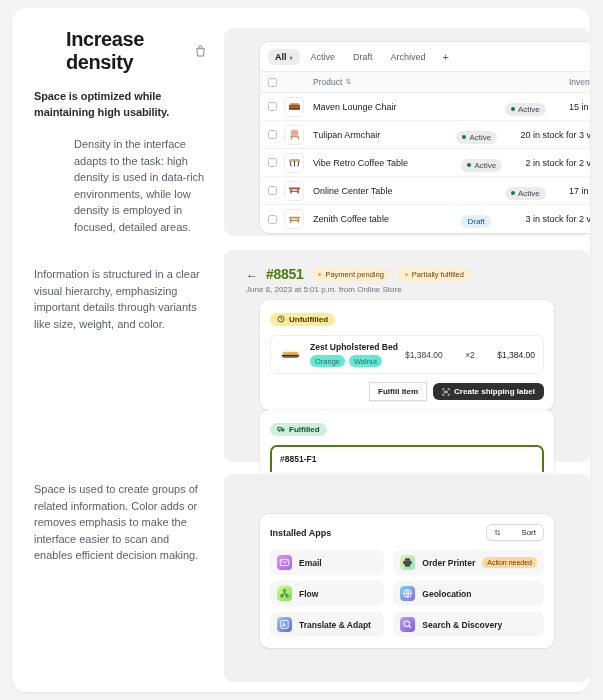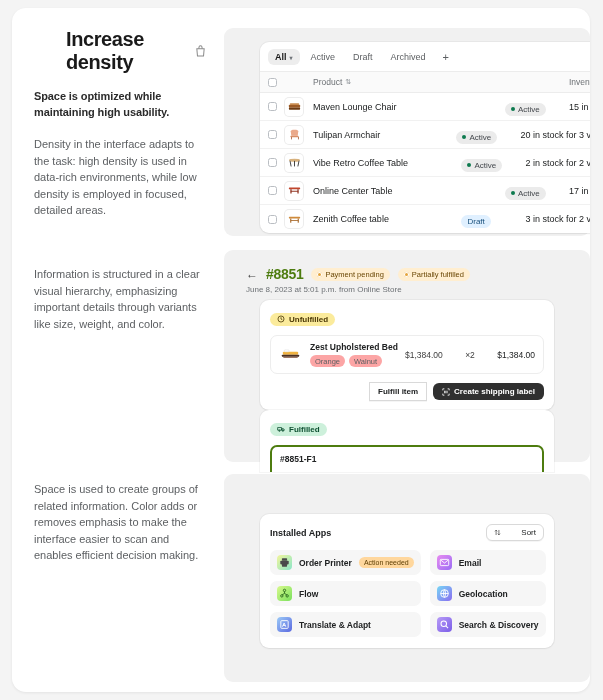--- a/index.html
+++ b/index.html
@@ -34,21 +34,21 @@
   .bag-icon { width: 11px; height: 12px; color: #8a8a8a; display:block; }
 
   .lede {
     margin-top: 14px;
     font-size: 11px; font-weight: bold; line-height: 16px;
     color: #2b2b2b; letter-spacing: -.1px;
   }
   .body-text {
     font-size: 11px; line-height: 16.5px; color: #5c5f62;
   }
-  .blk-1 { margin-top: 16px; }
+  .blk-1 { margin-top: 16px; margin-left: 40px; }
   .blk-2 { position: absolute; left: 22px; top: 258px; width: 176px; }
   .blk-3 { position: absolute; left: 22px; top: 473px; width: 172px; }
 
   
   .panel {
     position: absolute;
     left: 212px; width: 366px;
     background: #f1f1f1;
     border-radius: 9px;
   }
@@ -180,21 +180,21 @@
     width: 23px; height: 23px; flex: 0 0 23px;
     border-radius: 4px; background: #fff;
     display: flex; align-items: center; justify-content: center;
   }
   .li-thumb svg { width: 21px; height: 21px; display: block; }
   .li-info { margin-left: 8px; flex: 1 1 auto; }
   .li-name { font-size: 8.5px; font-weight: bold; color: #202223; }
   .li-variants { margin-top: 3px; display: flex; gap: 4px; }
   .chip {
     font-size: 7.5px; color: #5c5f62;
-    background: #fca5a5; border-radius: 7px; padding: 1.5px 5px;
+    background: #5eead4; border-radius: 7px; padding: 1.5px 5px;
   }
   .li-price { font-size: 8.5px; color: #404040; width: 52px; text-align: left; }
   .li-qty   { font-size: 8.5px; color: #404040; width: 26px; text-align: center; }
   .li-total { font-size: 8.5px; color: #202223; width: 52px; text-align: right; }
 
   .order-actions {
     margin-top: 8px; display: flex; justify-content: flex-end;
     align-items: center; gap: 6px;
   }
   .btn-plain {
@@ -501,39 +501,39 @@
                 <path d="M7 1.4v7M8.7 6.7L7 8.4 5.3 6.7"></path>
               </svg>
           </span>
           <span>Sort</span>
         </div>
       </div>
 
       <div class="apps-grid">
 
         <div class="app-row">
+          <div class="app-icon" style="background:linear-gradient(135deg,#e88bf0,#9a6cf5)">
+            <svg viewBox="0 0 12 12" fill="none" stroke="#fff" stroke-width="1">
+                <rect x="1.4" y="2.6" width="9.2" height="6.8" rx="1"></rect>
+                <path d="M1.8 3.2L6 6.6l4.2-3.4"></path>
+              </svg>
+          </div>
+          <div class="app-name">Email</div>
+        </div>
+
+        <div class="app-row">
           <div class="app-icon" style="background:linear-gradient(135deg,#f2f59a,#8be6c9)">
             <svg viewBox="0 0 12 12" fill="#4a4a4a">
                 <rect x="3.2" y="1.4" width="5.6" height="2.6" rx=".5"></rect>
                 <rect x="1.4" y="4" width="9.2" height="4" rx="1"></rect>
                 <rect x="3.2" y="7.4" width="5.6" height="3.2" rx=".5"></rect>
               </svg>
           </div>
           <div class="app-name">Order Printer</div>
           <div class="badge-action">Action needed</div>
-        </div>
-
-        <div class="app-row">
-          <div class="app-icon" style="background:linear-gradient(135deg,#e88bf0,#9a6cf5)">
-            <svg viewBox="0 0 12 12" fill="none" stroke="#fff" stroke-width="1">
-                <rect x="1.4" y="2.6" width="9.2" height="6.8" rx="1"></rect>
-                <path d="M1.8 3.2L6 6.6l4.2-3.4"></path>
-              </svg>
-          </div>
-          <div class="app-name">Email</div>
         </div>
 
         <div class="app-row">
           <div class="app-icon" style="background:linear-gradient(135deg,#d9f98d,#79e05c)">
             <svg viewBox="0 0 12 12" fill="none" stroke="#2e6b20" stroke-width="1">
                 <circle cx="6" cy="2.6" r="1.3"></circle>
                 <circle cx="3.1" cy="8.6" r="1.3"></circle>
                 <circle cx="8.9" cy="8.6" r="1.3"></circle>
                 <path d="M6 3.9v2M6 5.9L3.4 7.5M6 5.9l2.6 1.6"></path>
               </svg>

